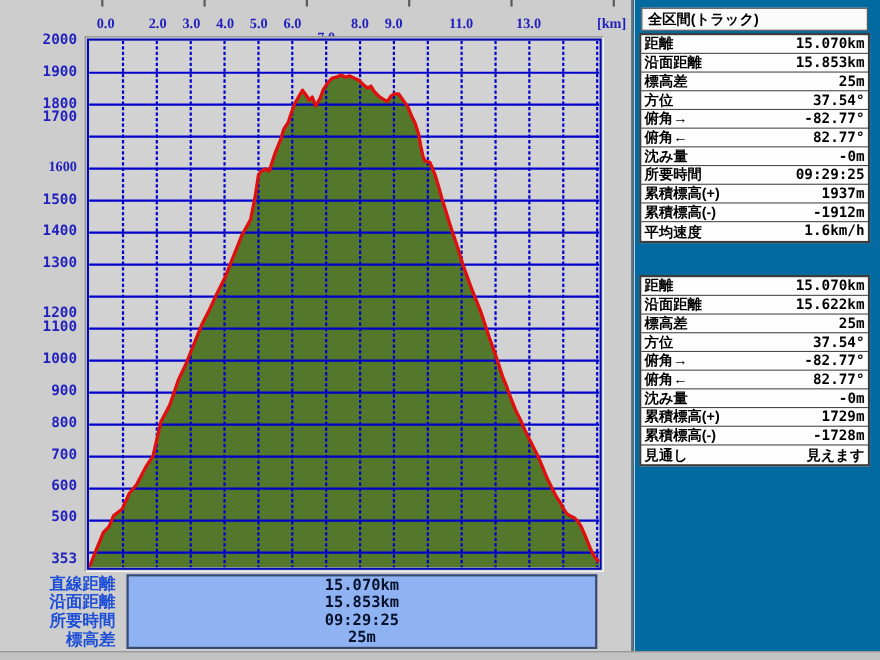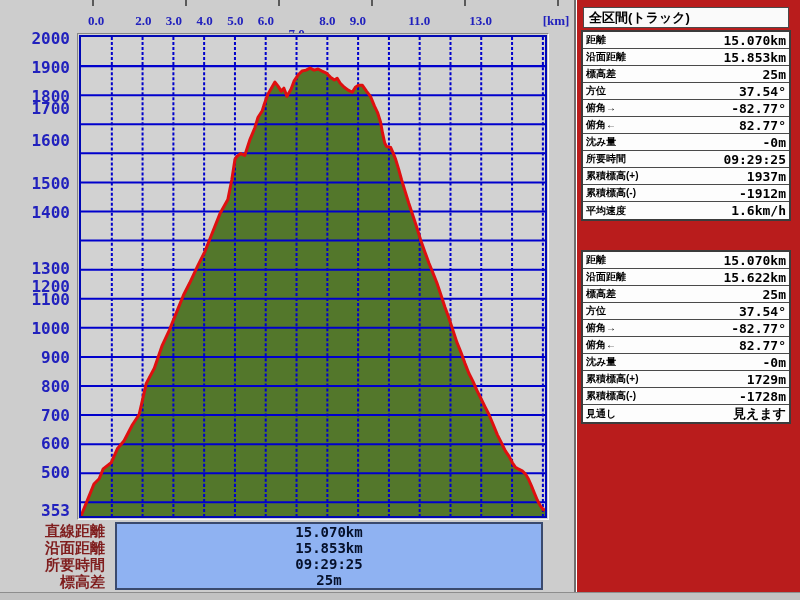--- a/index.html
+++ b/index.html
@@ -10,68 +10,68 @@
   }
   
   .ruler-tick{position:absolute;top:0;width:2px;height:6px;background:#5a5a5a;}
   
   .x-label{
     position:absolute;top:13px;transform:translateX(-50%);
     font-family:Liberation Serif, serif;font-weight:bold;font-size:13px;color:#2121bd;white-space:nowrap;
   }
   .y-label{
     position:absolute;left:0;width:70px;text-align:right;
-    font-family:"DejaVu Sans Mono",monospace;font-weight:bold;font-size:16px;color:#2121bd;
+    font-family:"DejaVu Sans Mono",monospace;font-weight:bold;font-size:13px;color:#2121bd;
   }
   
   #plot-frame{
     position:absolute;left:77px;top:33px;width:472px;height:487px;box-sizing:border-box;
     background:#d2d2d2;
     border-top:1px solid #868686;border-left:1px solid #868686;
     border-right:1px solid #f8f8f8;border-bottom:1px solid #f8f8f8;
     padding:1px;
   }
   #plot{
     width:100%;height:100%;box-sizing:border-box;border:2px solid #0008b4;position:relative;
   }
   #plot svg{display:block;width:100%;height:100%;}
   
   .bl-label{
     position:absolute;left:0;width:105px;text-align:right;height:17px;line-height:17px;
-    font-size:15px;font-weight:bold;color:#7f1d1d;white-space:nowrap;
+    font-size:15px;font-weight:bold;color:#1d4ed8;white-space:nowrap;
   }
   
   #info-box{
     position:absolute;left:115px;top:522px;width:428px;height:68px;box-sizing:border-box;
     background:#8fb2f2;border:2px solid #3a4a6e;
   }
   .info-row{
     height:16px;line-height:16px;text-align:center;
     font-family:"DejaVu Sans Mono",monospace;font-weight:bold;font-size:14px;color:#05102a;
   }
   
   #right-panel{
     position:absolute;left:574px;top:0;width:226px;height:592px;box-sizing:border-box;
-    background:#b91c1c;border-left:2px solid #6e6e6e;box-shadow:inset 1px 0 0 #ffffff;
+    background:#0369a1;border-left:2px solid #6e6e6e;box-shadow:inset 1px 0 0 #ffffff;
   }
   .stat-header{
     position:absolute;left:7px;width:206px;height:21px;box-sizing:border-box;
     background:#fafafa;border:1px solid #4a4a4a;
     font-size:13px;font-weight:bold;color:#000;line-height:19px;padding-left:5px;white-space:nowrap;
   }
   .stat-table{
     position:absolute;left:5px;width:210px;box-sizing:border-box;
     background:#fdfdfd;border:2px solid #3c3c3c;
   }
   .stat-row{
     height:17px;box-sizing:border-box;border-bottom:1px solid #4a4a4a;
     display:flex;justify-content:space-between;align-items:center;padding:0 3px;
   }
   .stat-row:last-child{border-bottom:none;}
-  .stat-row .lbl{font-size:10px;font-weight:bold;color:#000;white-space:nowrap;}
+  .stat-row .lbl{font-size:13px;font-weight:bold;color:#000;white-space:nowrap;}
   .stat-row .val{font-family:"DejaVu Sans Mono",monospace;font-weight:bold;font-size:13px;color:#000;white-space:nowrap;}
   
   #bottom-strip{
     position:absolute;left:0;top:592px;width:800px;height:8px;
     background:#c2c2c2;border-top:1px solid #8d8d8d;box-sizing:border-box;
   }
 </style>
 </head>
 <body>
 
@@ -96,24 +96,24 @@
       <span class="x-label" style="left: 357.912px;">9.0</span>
       <span class="x-label" style="left: 419.226px;">11.0</span>
       <span class="x-label" style="left: 480.54px;">13.0</span>
       <span class="x-label" style="left: 556px;">[km]</span>
     </div>
   <div id="y-axis">
       <span class="y-label" style="top: 29px;">2000</span>
       <span class="y-label" style="top: 57.9617px;">1900</span>
       <span class="y-label" style="top: 86.9235px;">1800</span>
       <span class="y-label" style="top: 99px;">1700</span>
-      <span class="y-label" style="top: 131px;">1600</span>
+      <span class="y-label" style="top: 143px; font-family: Liberation Serif, serif;">1600</span>
       <span class="y-label" style="top: 173.809px;">1500</span>
       <span class="y-label" style="top: 202.77px;">1400</span>
-      <span class="y-label" style="top: 231.732px; margin-top: 27px;">1300</span>
+      <span class="y-label" style="top: 231.732px;">1300</span>
       <span class="y-label" style="top: 277px;">1200</span>
       <span class="y-label" style="top: 289.656px;">1100</span>
       <span class="y-label" style="top: 318.617px;">1000</span>
       <span class="y-label" style="top: 347.579px;">900</span>
       <span class="y-label" style="top: 376.541px;">800</span>
       <span class="y-label" style="top: 405.503px;">700</span>
       <span class="y-label" style="top: 434.464px;">600</span>
       <span class="y-label" style="top: 463.426px;">500</span>
       <span class="y-label" style="top: 501px;">353</span>
     </div>

